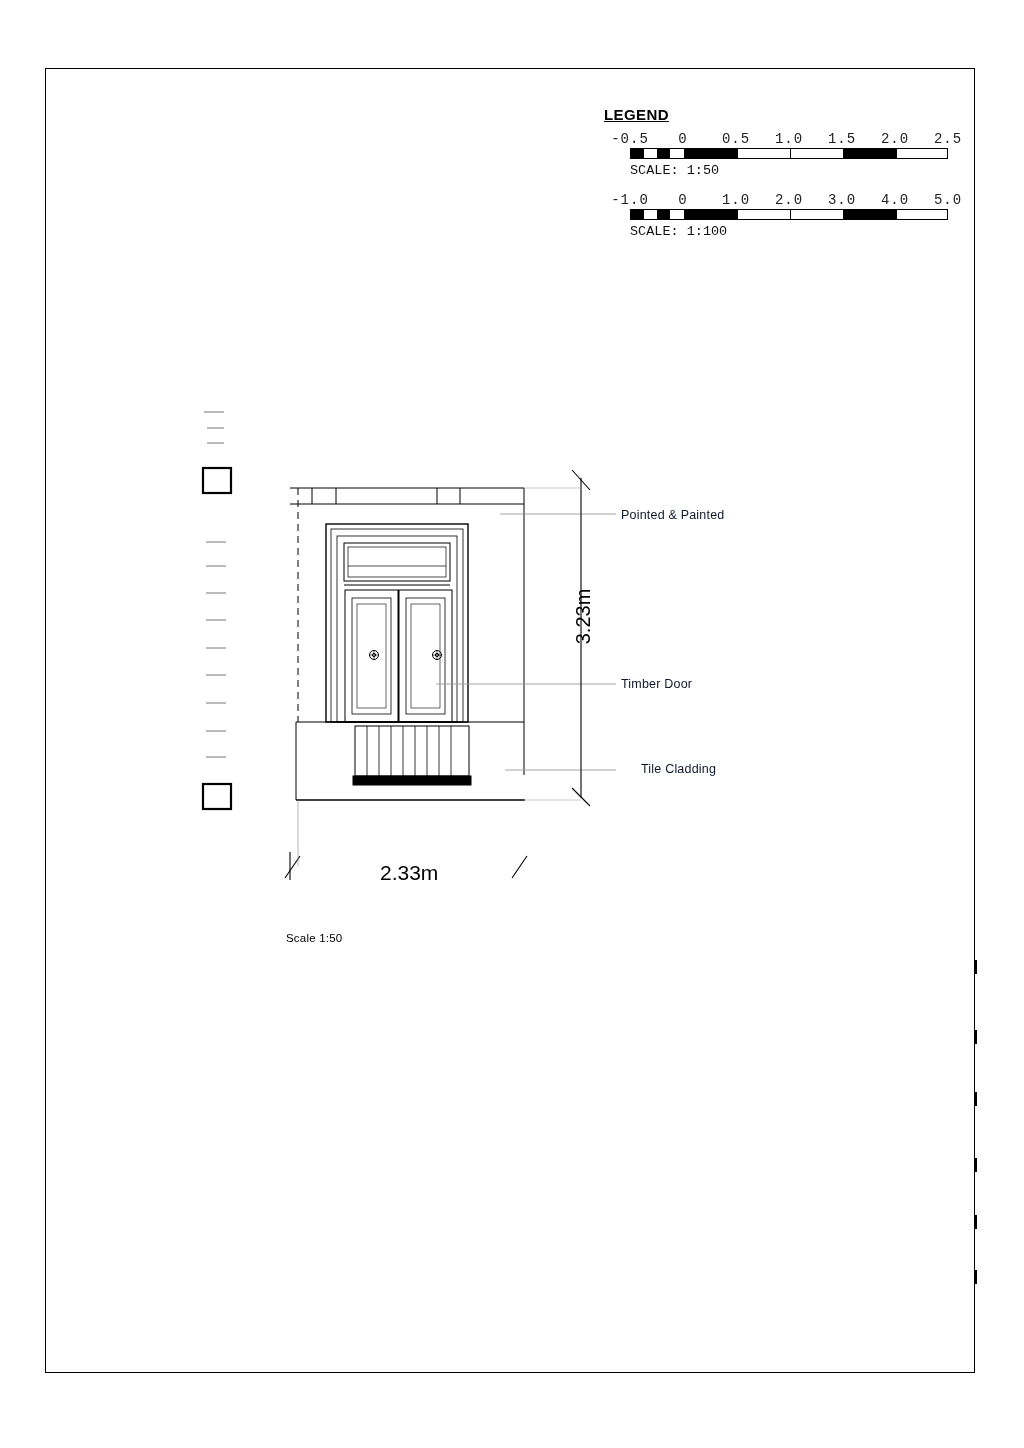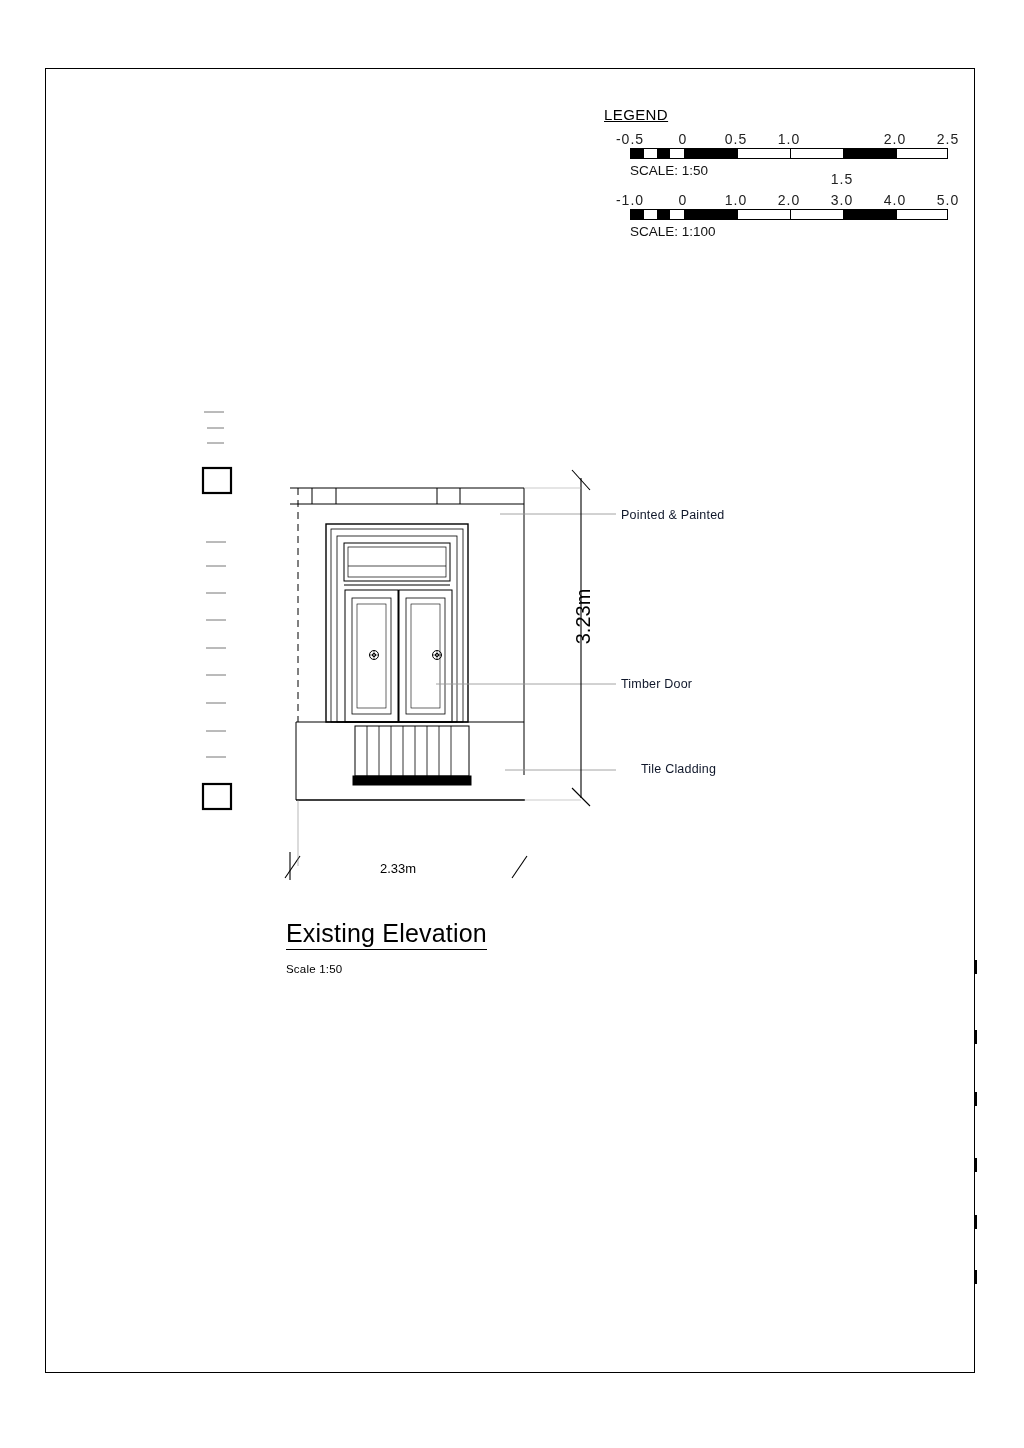--- a/index.html
+++ b/index.html
@@ -29,26 +29,26 @@
 
   
   #legend-block {
     position: absolute;
     left: 604px;
     top: 106px;
     width: 345px;
   }
   #legend-title {
     font-size: 15px;
-    font-weight: normal;
+    font-weight: bold;
     letter-spacing: 0.4px;
     text-decoration: underline;
     margin: 0 0 8px 0;
   }
-  .scale-group { margin-bottom: 14px; }
+  .scale-group { margin-bottom: 14px; font-family: Liberation Mono, monospace; }
   .scale-nums {
     position: relative;
     height: 17px;
     font-size: 14px;
     letter-spacing: 1px;
     color: #222;
   }
   .scale-nums span {
     position: absolute;
     top: 0;
@@ -113,21 +113,21 @@
     top: 605px;
     font-size: 20px;
     transform: rotate(-90deg);
     transform-origin: center center;
     white-space: nowrap;
   }
   #dim-width {
     position: absolute;
     left: 380px;
     top: 861px;
-    font-size: 13px;
+    font-size: 21px;
     white-space: nowrap;
   }
 
   
   #title-block {
     position: absolute;
     left: 286px;
     top: 919px;
   }
   #drawing-title {
@@ -160,21 +160,21 @@
 
 <div id="legend-block">
   <div id="legend-title">LEGEND</div>
 
   <div class="scale-group">
     <div class="scale-nums">
       <span style="left:26px;">-0.5</span>
       <span style="left:79px;">0</span>
       <span style="left:132px;">0.5</span>
       <span style="left:185px;">1.0</span>
-      <span style="left:238px;margin-top:40px;">1.5</span>
+      <span style="left:238px;">1.5</span>
       <span style="left:291px;">2.0</span>
       <span style="left:344px;">2.5</span>
     </div>
     <div class="scale-bar">
       <div class="fill" style="left:0px;width:13px;"></div>
       <div class="fill" style="left:26px;width:13px;"></div>
       <div class="tick" style="left:53px;"></div>
       <div class="fill" style="left:53px;width:53px;height:100%;"></div>
       <div class="tick" style="left:106px;"></div>
       <div class="tick" style="left:159px;"></div>
@@ -322,21 +322,20 @@
 </svg>
 
 <div class="note-label" id="note-pointed">Pointed &amp; Painted</div>
 <div class="note-label" id="note-timber">Timber Door</div>
 <div class="note-label" id="note-tile">Tile Cladding</div>
 
 <div id="dim-height">3.23m</div>
 <div id="dim-width">2.33m</div>
 
 <div id="title-block">
-  <div id="drawing-title">Existing Elevation</div>
   <div id="drawing-subtitle">Scale 1:50</div>
 </div>
 
 <div class="edge-mark" style="top:960px;"></div>
 <div class="edge-mark" style="top:1030px;"></div>
 <div class="edge-mark" style="top:1092px;"></div>
 <div class="edge-mark" style="top:1158px;"></div>
 <div class="edge-mark" style="top:1215px;"></div>
 <div class="edge-mark" style="top:1270px;"></div>
 

